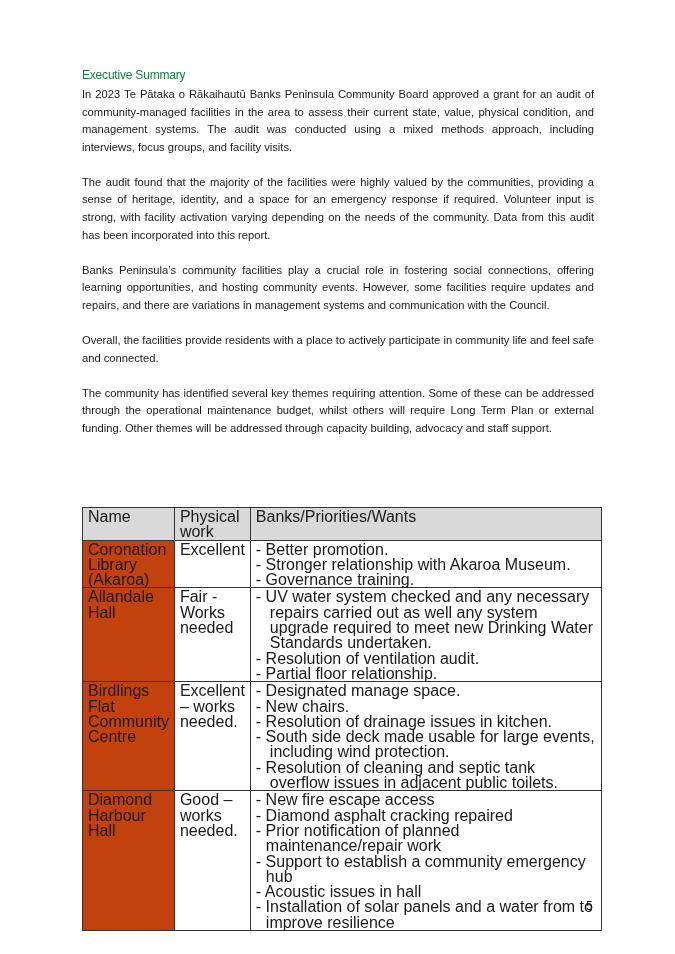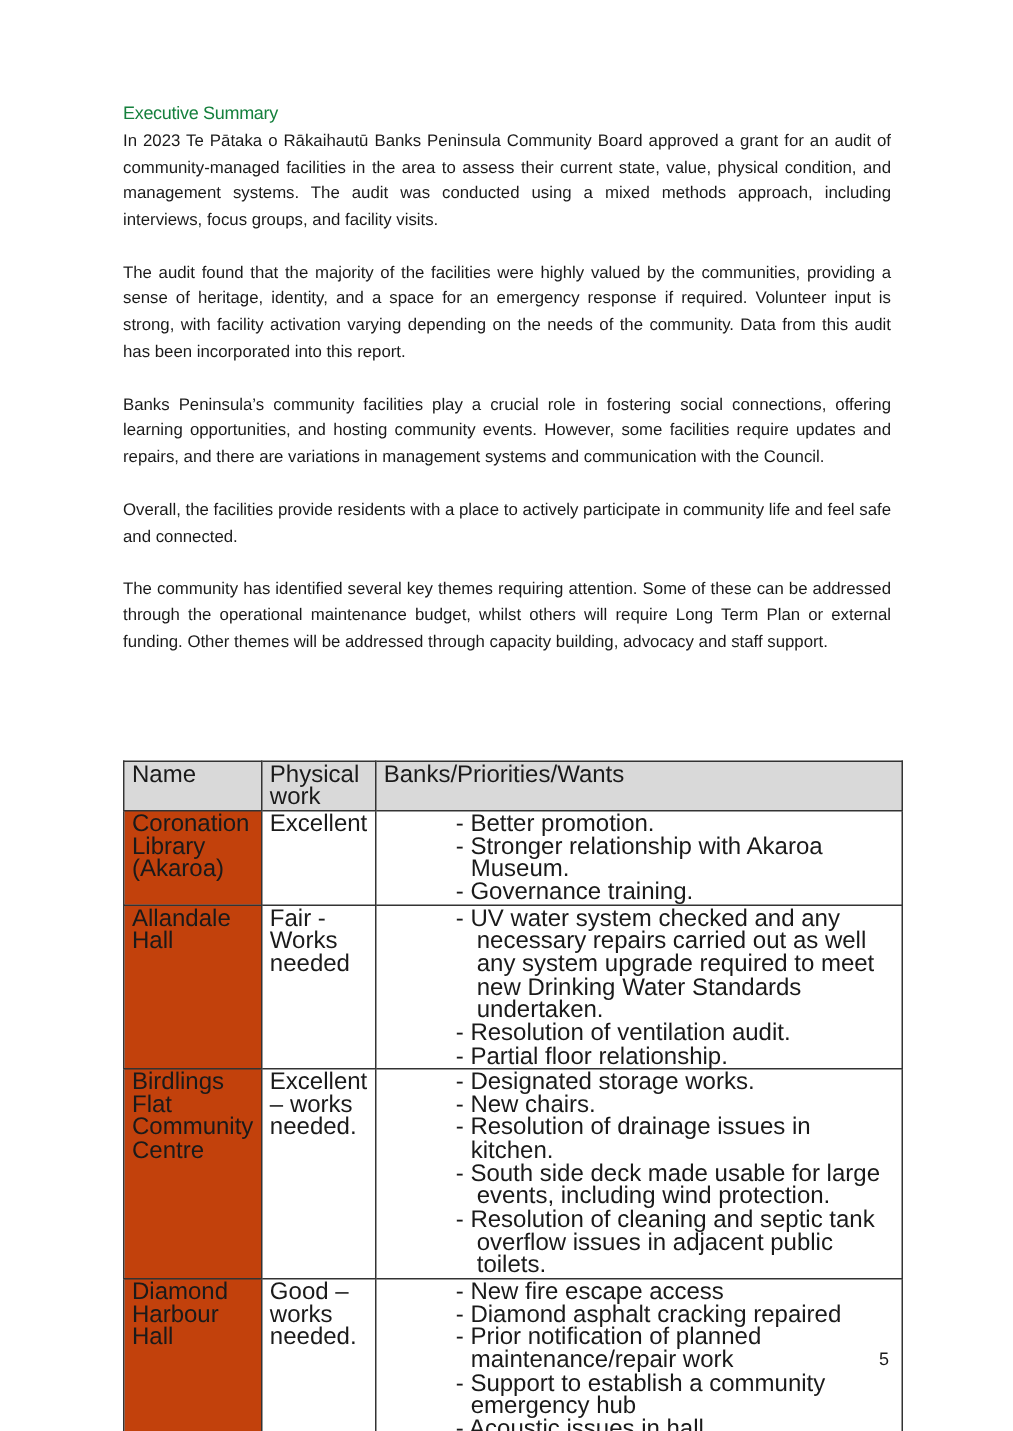--- a/index.html
+++ b/index.html
@@ -9,21 +9,21 @@
     h1 { margin: 0; font-weight: normal; color: #15803d; font-size: 12px; line-height: 22px; letter-spacing: -0.2px; }
     p.para { margin: 0 0 17.5px 0; font-size: 11.2px; line-height: 17.6px; text-align: justify; }
     p.para b { font-weight: bold; }
     table { position: absolute; left: 82px; top: 507px; width: 520px; border-collapse: collapse;
       font-size: 16px; line-height: 15.3px; }
     td, th { border: 1.5px solid #333; vertical-align: top; padding: 1px 5px 0 5px; text-align: left; font-weight: normal; }
     th { background: #d9d9d9; }
     td.name { background: #c2410c; }
     col.c1 { width: 81px; } col.c2 { width: 64px; } col.c3 { width: 375px; }
     ul { list-style: none; margin: 0; padding: 0; }
-    li { padding-left: 10px; text-indent: -10px; margin-left: 48px; }
+    li { padding-left: 10px; text-indent: -10px; }
     li.wide { padding-left: 14px; text-indent: -14px; }
     .pagenum { position: absolute; left: 586px; top: 899px; font-size: 12px; }
   </style>
 </head>
 <body>
 
 <div class="page">
   <h1>Executive Summary</h1>
   <p class="para">In 2023 Te Pātaka o Rākaihautū Banks Peninsula Community Board approved a grant for an audit of community-managed facilities in the area to assess their current state, value, physical condition, and management systems. The audit was conducted using a mixed methods approach, including interviews, focus groups, and facility visits.</p>
   <p class="para">The audit found that the majority of the facilities were highly valued by the communities, providing a sense of heritage, identity, and a space for an emergency response if required. Volunteer input is strong, with facility activation varying depending on the needs of the community. Data from this audit has been incorporated into this report.</p>
@@ -66,21 +66,21 @@
         <li>- Resolution of ventilation audit.</li>
         <li>- Partial floor relationship.</li>
       </ul>
         </td>
     </tr>
     <tr style="height:108px">
       <td class="name">Birdlings Flat Community Centre</td>
       <td>Excellent – works needed.</td>
       <td>
           <ul>
-        <li>- Designated storage works.</li>
+        <li>- Designated manage space.</li>
         <li>- New chairs.</li>
         <li>- Resolution of drainage issues in kitchen.</li>
         <li class="wide">- South side deck made usable for large events, including wind protection.</li>
         <li class="wide">- Resolution of cleaning and septic tank overflow issues in adjacent public toilets.</li>
       </ul>
         </td>
     </tr>
     <tr style="height:92px">
       <td class="name">Diamond Harbour Hall</td>
       <td>Good – works needed.</td>

